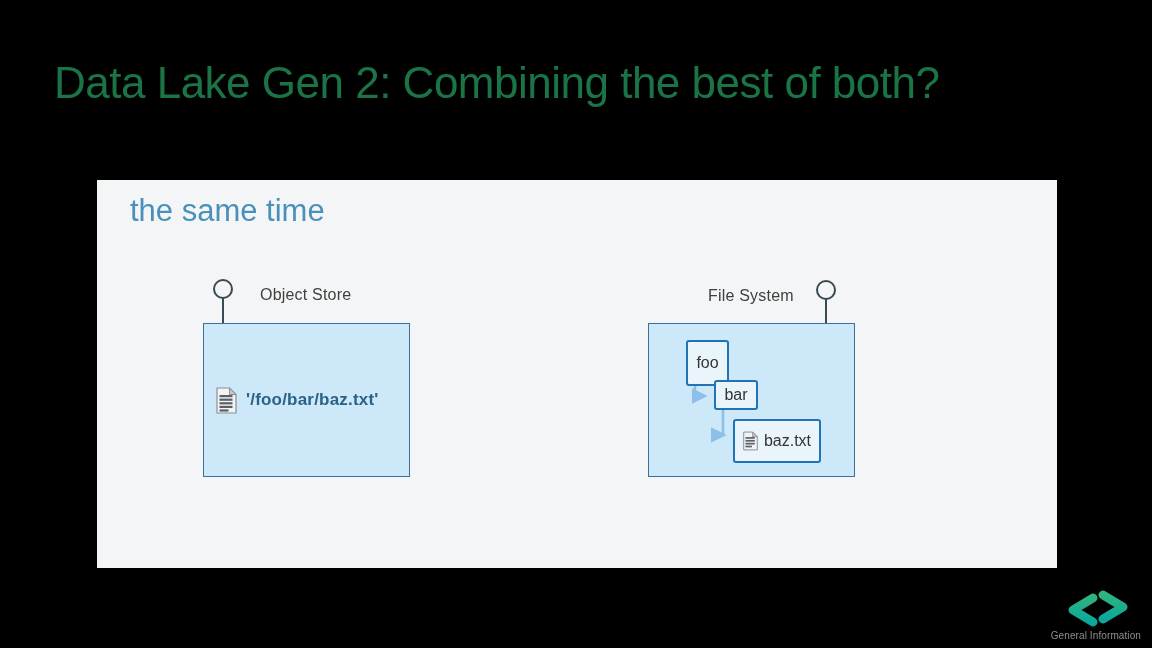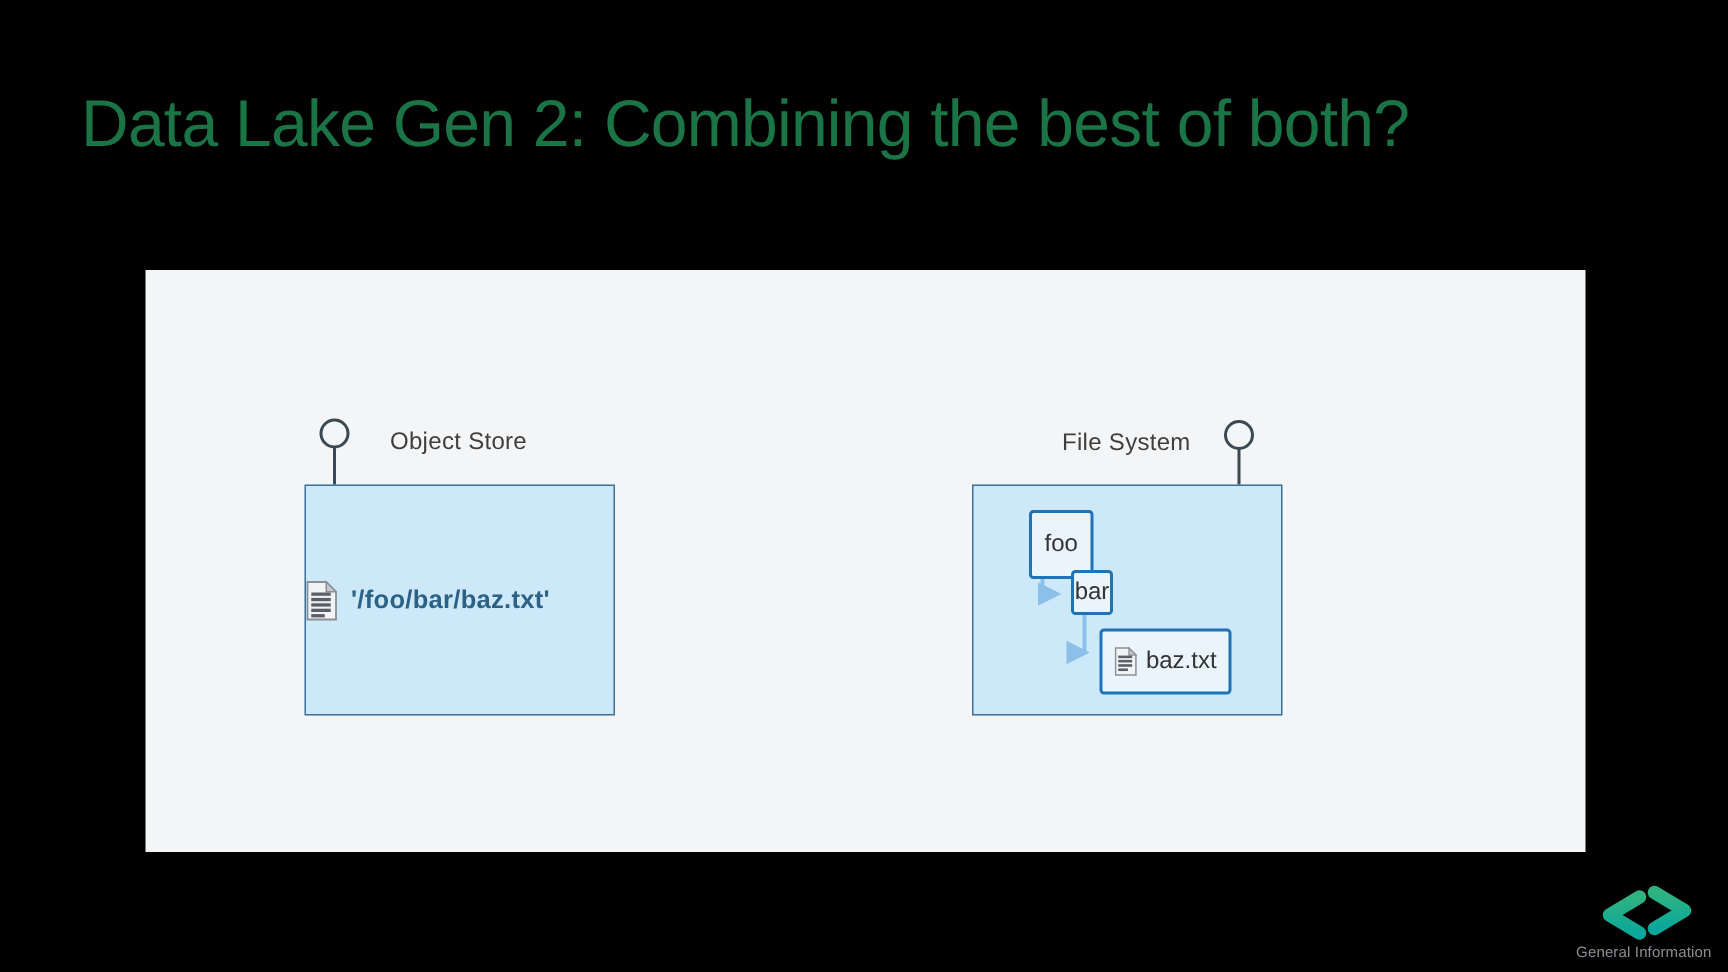--- a/index.html
+++ b/index.html
@@ -20,31 +20,31 @@
   
   .pin-circle{width:20px;height:20px;border:2px solid #3a4a55;border-radius:50%;
               box-sizing:border-box;background:transparent;}
   .pin-stem{width:2px;background:#3a4a55;}
 
   .group-label{font-size:16px;font-weight:400;color:#3f3f3f;letter-spacing:0.2px;}
 
   
   .big-box{width:207px;height:154px;background:#cde8f9;border:1.5px solid #3f6e96;
            box-sizing:border-box;}
-  .os-box{left:106px;top:143px;display:flex;align-items:center;padding-left:0;gap:9px;}
+  .os-box{left:106px;top:143px;display:flex;align-items:center;padding-left:12px;gap:9px;}
   .os-path{font-size:17px;font-weight:600;color:#2b6285;letter-spacing:0.2px;white-space:nowrap;}
 
   .fs-box{left:551px;top:143px;}
 
   
   .node{position:absolute;background:#e9f4fb;border:2.5px solid #1f74b8;border-radius:3px;
         box-sizing:border-box;display:flex;align-items:center;justify-content:center;
         font-size:16px;color:#333;font-weight:400;}
   .node-foo{left:37px;top:16px;width:43px;height:46px;}
-  .node-bar{left:65px;top:56px;width:28px;height:30px;}
+  .node-bar{left:65px;top:56px;width:44px;height:30px;}
   .node-baz{left:84px;top:95px;width:88px;height:44px;gap:6px;padding:0 4px;}
 
   .tree-arrows{position:absolute;left:0;top:0;width:207px;height:154px;}
 
   
   .os-circle{left:116px;top:99px;}
   .os-stem{left:125px;top:118px;height:26px;}
   .os-label{left:163px;top:106px;}
   .fs-label{left:611px;top:107px;}
   .fs-circle{left:719px;top:100px;}
@@ -58,20 +58,21 @@
 </head>
 <body>
 
 <div class="slide">
 
   <div class="abs slide-title">Data Lake Gen 2: Combining the best of both?</div>
 
   <div class="abs embed">
 
     <div class="abs embed-heading">
+      <span>the same time</span>
     </div>
 
     <div class="abs pin-circle os-circle"></div>
     <div class="abs pin-stem os-stem"></div>
     <div class="abs group-label os-label">Object Store</div>
 
     <div class="abs big-box os-box">
       <span style="display:inline-flex;">
         <svg width="21" height="27" viewBox="0 0 21 27" xmlns="http://www.w3.org/2000/svg">
           <path d="M1,1 h12.5 l6.5,6.5 V26 H1 Z" fill="#f2f3f4" stroke="#8a9096" stroke-width="1.2"></path>

